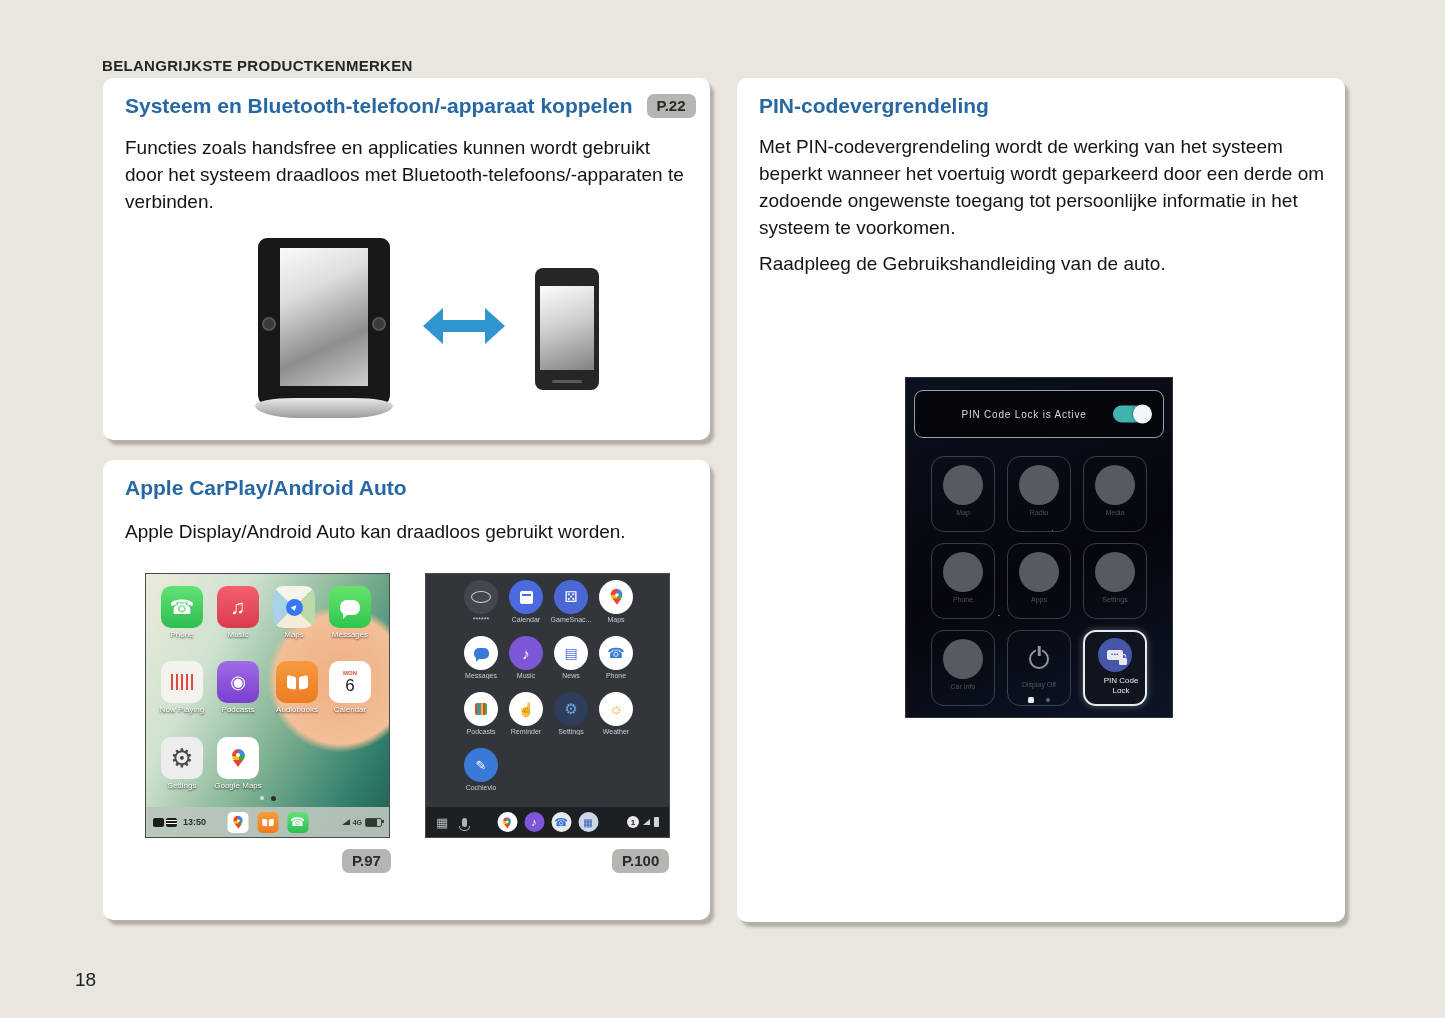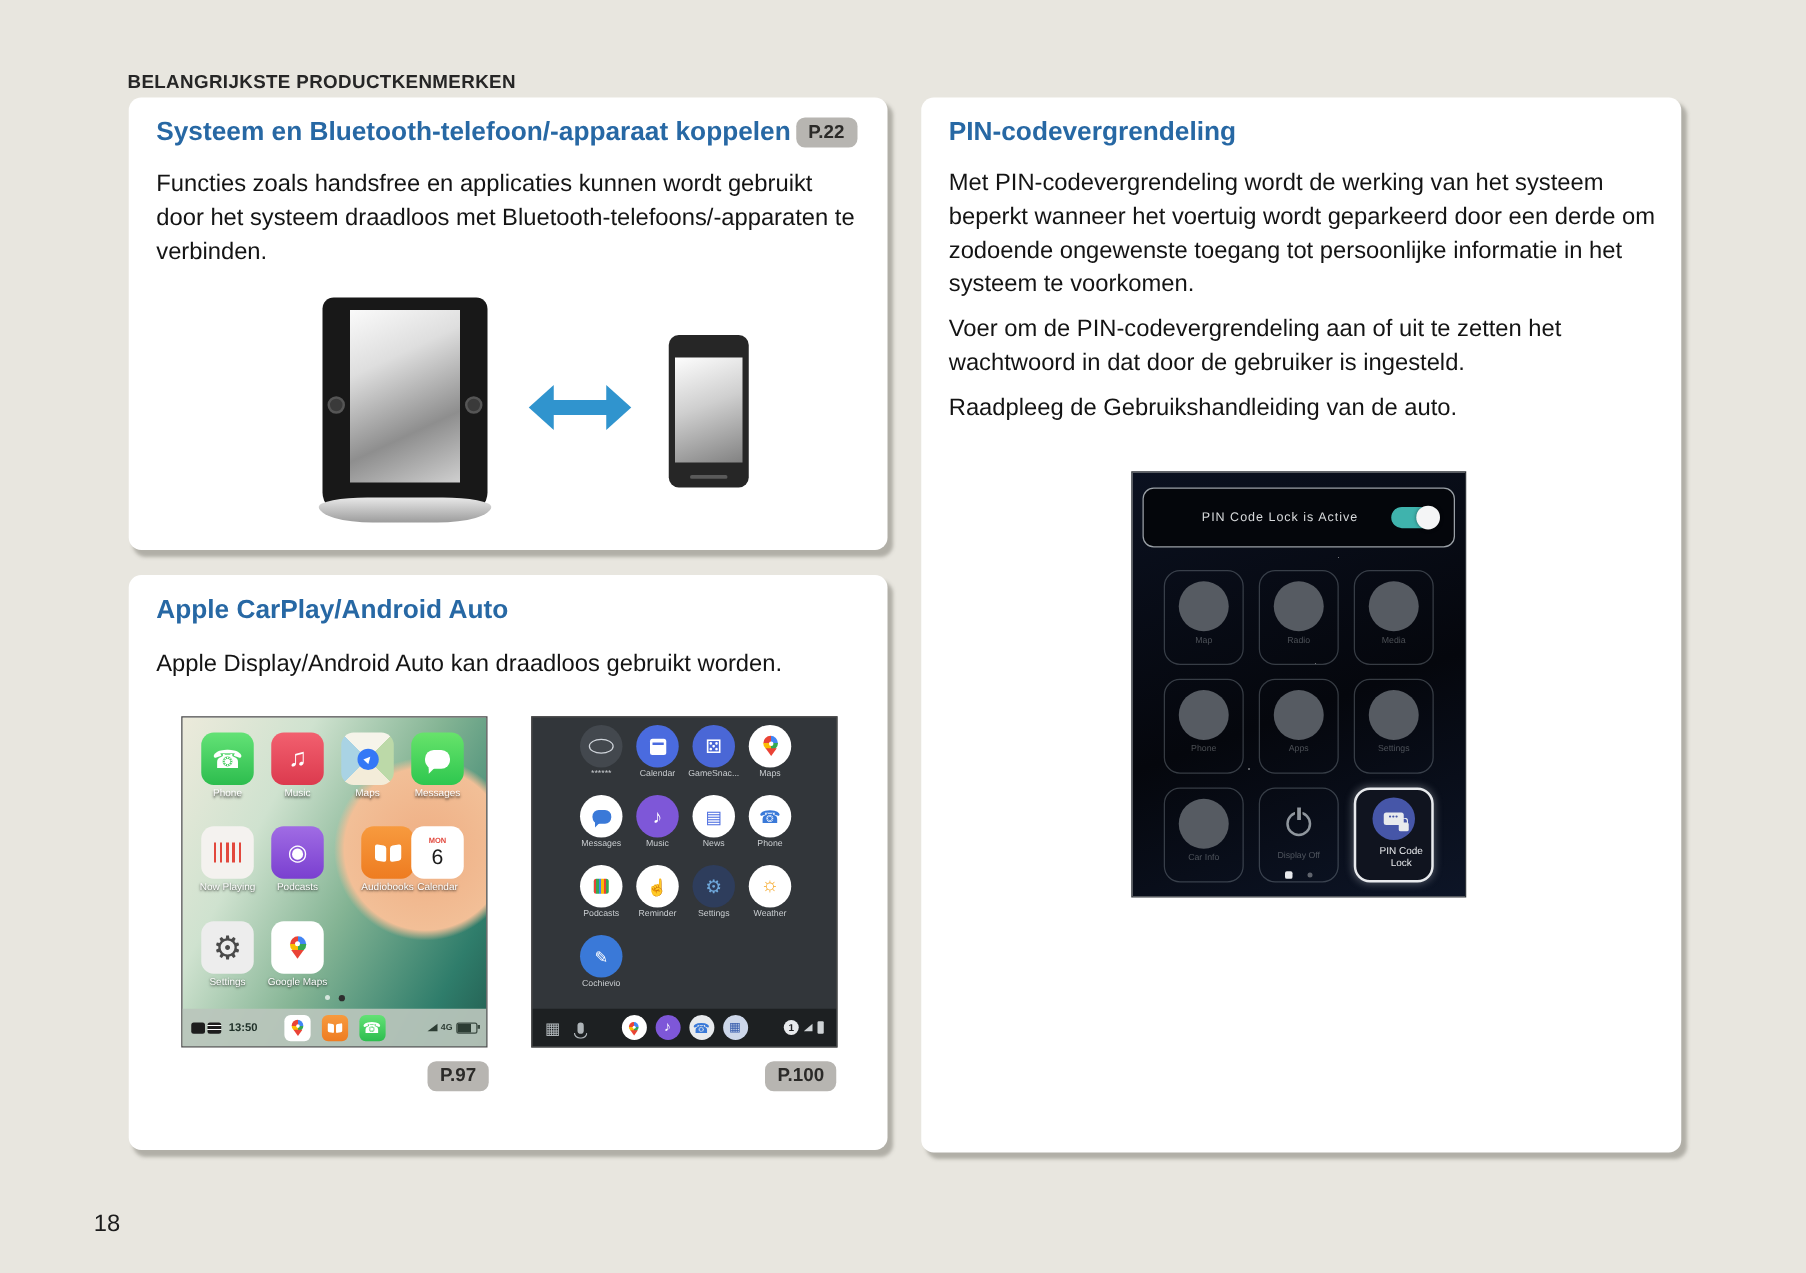--- a/index.html
+++ b/index.html
@@ -7,21 +7,21 @@
   .page{position:absolute;inset:0;}
 
   .page-header{position:absolute;left:102px;top:57px;font-size:15px;font-weight:bold;color:#262626;letter-spacing:.3px;}
   .page-number{position:absolute;left:75px;top:946px;font-size:19px;color:#1c1c1c;margin-top:23px;}
 
   .card{position:absolute;background:#fff;border-radius:10px;box-shadow:4px 5px 3px rgba(110,108,100,.45);}
   .card-bt{left:103px;top:78px;width:607px;height:362px;}
   .card-cp{left:103px;top:460px;width:607px;height:460px;}
   .card-pin{left:737px;top:78px;width:608px;height:844px;}
 
-  .title-row{position:absolute;left:22px;top:16px;right:22px;display:flex;align-items:flex-end;gap:4px;}
+  .title-row{position:absolute;left:22px;top:16px;right:22px;display:flex;align-items:flex-end;gap:14px;}
   .card-title{margin:0;font-size:21px;font-weight:bold;color:#2768a4;white-space:nowrap;}
   .badge{display:inline-block;background:#b7b5b1;color:#2b2a28;font-weight:bold;font-size:15px;line-height:1;padding:4px 10px 5px;border-radius:7px;}
   .body-text{position:absolute;left:22px;right:22px;margin:0;font-size:19px;line-height:1.43;color:#141414;}
   .bt-body{top:56px;}
   .cp-body{top:58px;}
   .pin-paras{position:absolute;left:22px;right:20px;top:56px;}
   .pin-paras p{margin:0 0 9px;font-size:19px;line-height:1.42;color:#141414;}
 
   
   .bt-graphic{position:absolute;inset:0;}
@@ -42,21 +42,21 @@
   .shot{position:absolute;width:245px;height:265px;border:1px solid #4a4a4a;box-sizing:border-box;overflow:hidden;}
 
   
   .cpshot{left:42px;top:113px;background:
     radial-gradient(circle 118px at 80% 40%,#efae83 0%,#f2bf97 55%,rgba(242,191,151,0) 62%),
     linear-gradient(118deg,#eceadb 0%,#cfe2cf 28%,#84b494 55%,#2f7d6b 85%,#235d50 100%);}
   .cp-app{position:absolute;width:52px;text-align:center;}
   .cp-ic{width:42px;height:42px;border-radius:10px;margin:0 auto;display:flex;align-items:center;justify-content:center;position:relative;}
   .cp-label{margin-top:2px;font-size:8px;color:#fff;text-shadow:0 1px 2px rgba(0,0,0,.85);white-space:nowrap;}
   .cpa0{left:10px;top:12px;}.cpa1{left:66px;top:12px;}.cpa2{left:122px;top:12px;}.cpa3{left:178px;top:12px;}
-  .cpa4{left:10px;top:87px;}.cpa5{left:66px;top:87px;}.cpa6{left:138px;top:87px;}.cpa7{left:178px;top:87px;}
+  .cpa4{left:10px;top:87px;}.cpa5{left:66px;top:87px;}.cpa6{left:125px;top:87px;}.cpa7{left:178px;top:87px;}
   .cpa8{left:10px;top:163px;}.cpa9{left:66px;top:163px;}
   .ic-cpphone{background:linear-gradient(#63e276,#2dbd4e);color:#fff;font-size:20px;}
   .ic-cpmusic{background:linear-gradient(#f2606f,#dc3a4e);color:#fff;font-size:20px;}
   .ic-cpmaps{background:conic-gradient(from 45deg,#bcd9a8 0 25%,#f3ecd9 0 50%,#a9d3e4 0 75%,#f6f4ea 0);}
   .nav-circ{width:17px;height:17px;border-radius:50%;background:#3478f6;display:flex;align-items:center;justify-content:center;}
   .nav-circ i{font-style:normal;color:#fff;font-size:9px;line-height:1;transform:rotate(42deg);}
   .ic-cpmsg{background:linear-gradient(#67e36b,#2ec74f);}
   .bub{width:20px;height:15px;background:#fff;border-radius:7px;position:relative;}
   .bub::after{content:'';position:absolute;left:3px;bottom:-4px;border:4px solid transparent;border-top-color:#fff;border-left-color:#fff;}
   .ic-cpnp{background:#f4f2ef;}
@@ -378,21 +378,20 @@
     <span class="badge badge-97">P.97</span>
     <span class="badge badge-100">P.100</span>
   </section>
 
   <section class="card card-pin">
     <div class="title-row">
       <h2 class="card-title">PIN-codevergrendeling</h2>
     </div>
     <div class="pin-paras">
       <p>Met PIN-codevergrendeling wordt de werking van het systeem beperkt wanneer het voertuig wordt geparkeerd door een derde om zodoende ongewenste toegang tot persoonlijke informatie in het systeem te voorkomen.</p>
-      <p>Voer om de PIN-codevergrendeling aan of uit te zetten het wachtwoord in dat door de gebruiker is ingesteld.</p>
       <p>Raadpleeg de Gebruikshandleiding van de auto.</p>
     </div>
 
     <div class="pinshot">
       <div class="pin-banner">
         <span class="pin-banner-text">PIN Code Lock is Active</span>
         <span class="toggle"></span>
       </div>
 
       <div class="pin-tile pt00">

